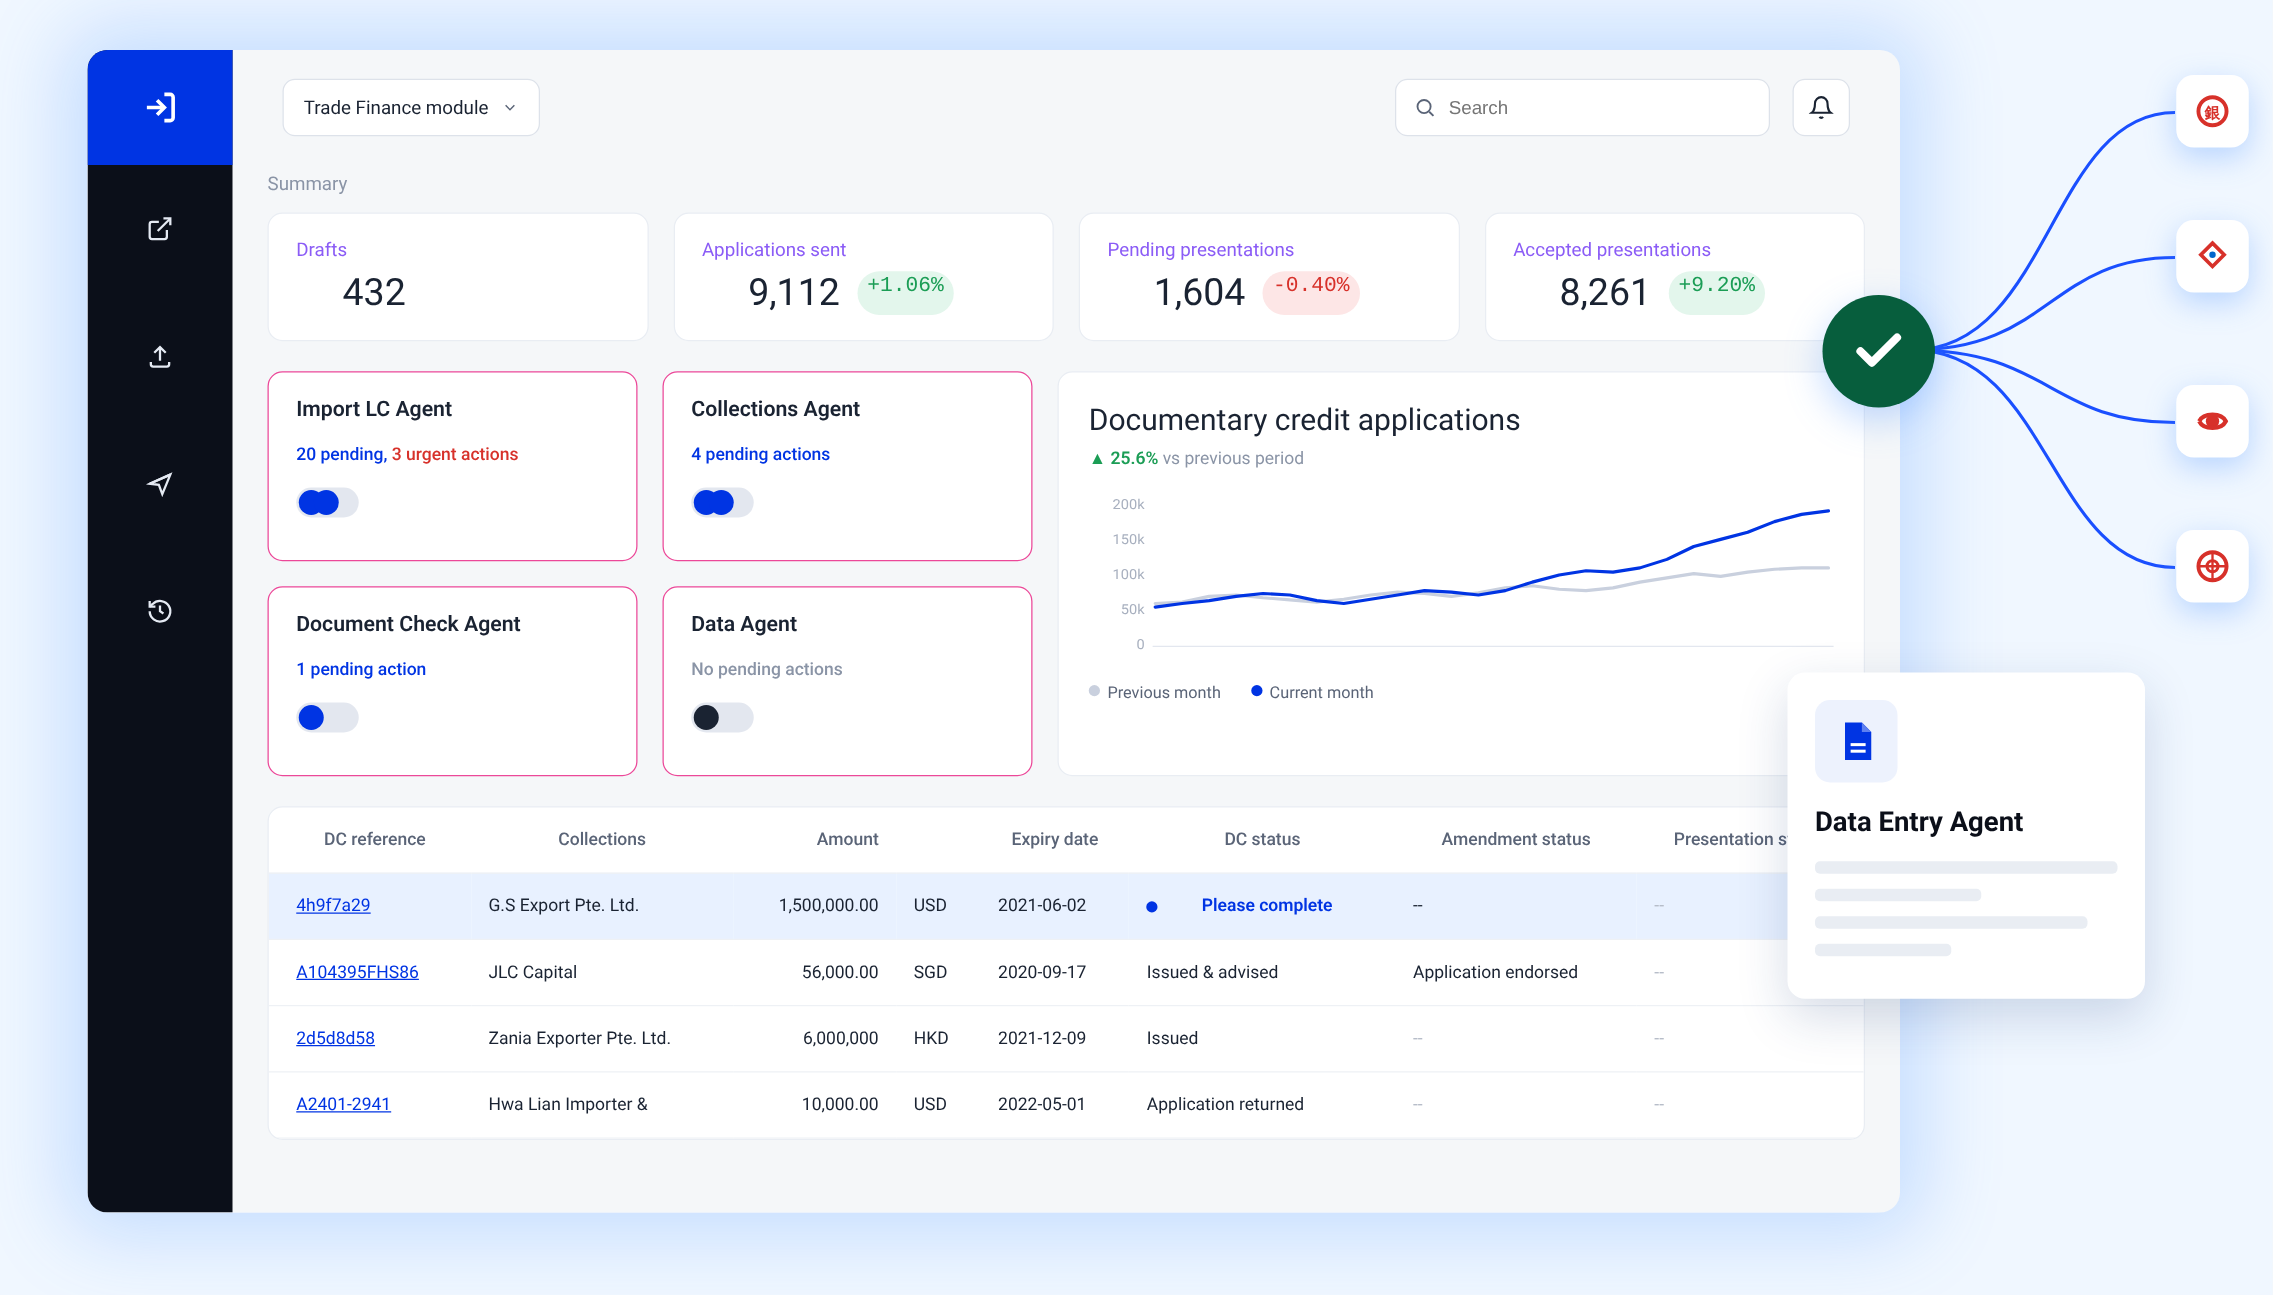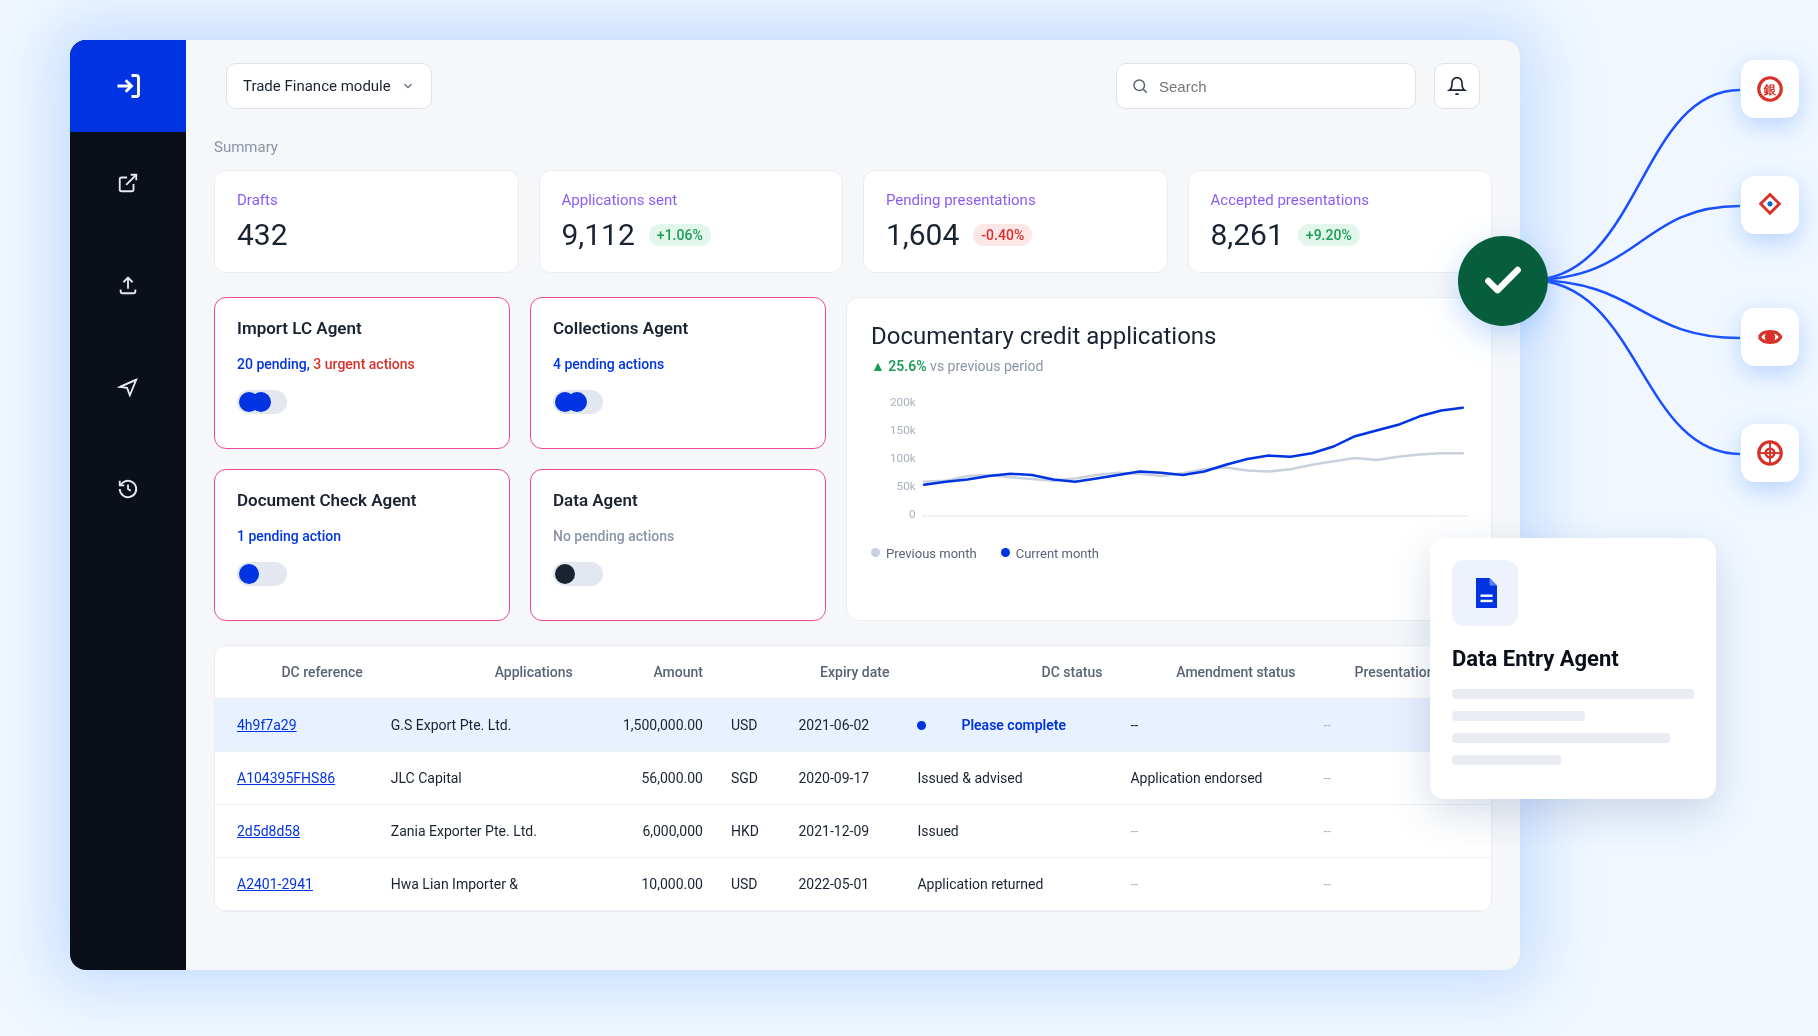--- a/index.html
+++ b/index.html
@@ -20,23 +20,23 @@
 .search { width: 300px; height: 46px; background: #fff; border: 1px solid #dde2ea; border-radius: 10px; display: flex; align-items: center; padding: 0 14px; gap: 10px; }
 .search input { border: none; outline: none; font-size: 15px; flex: 1; color: #5a6477; }
 .bell { width: 46px; height: 46px; background: #fff; border: 1px solid #dde2ea; border-radius: 10px; display: flex; align-items: center; justify-content: center; cursor: pointer; }
 
 .content { padding: 0 28px 28px; }
 .section-label { font-size: 15px; color: #8a94a6; margin: 6px 0 14px; }
 
 .summary-row { display: flex; gap: 20px; }
 .stat-card { flex: 1; background: #fff; border: 1px solid #e9edf3; border-radius: 12px; padding: 20px 22px; }
 .stat-card .label { font-size: 15px; color: #8b5cf6; margin-bottom: 8px; }
-.stat-card .value-row { display: flex; align-items: center; gap: 14px; }
+.stat-card .value-row { display: flex; gap: 14px; margin-left: 37px; }
 .stat-card .value { font-size: 30px; font-weight: 400; color: #1a2332; }
-.pill { font-size: 14px; padding: 3px 8px; border-radius: 999px; font-weight: 500; }
+.pill { font-size: 17px; padding: 3px 8px; border-radius: 999px; font-weight: 500; font-family: Liberation Mono, monospace; }
 .pill.green { background: #e3f6ec; color: #1b9d55; }
 .pill.red { background: #fde6e6; color: #d7312a; }
 
 .middle-row { display: flex; gap: 20px; margin-top: 24px; }
 .agents-grid { width: 612px; display: grid; grid-template-columns: 1fr 1fr; gap: 20px; }
 .agent-card { background: #fff; border: 1px solid #ec4899; border-radius: 12px; padding: 20px 22px; height: 152px; }
 .agent-card h3 { font-size: 17px; font-weight: 600; color: #1a2332; margin-bottom: 18px; }
 .agent-card .actions { font-size: 14px; font-weight: 500; margin-bottom: 18px; }
 .agent-card .blue-text { color: #0034e3; }
 .agent-card .red-text { color: #d7312a; }
@@ -51,21 +51,21 @@
 .chart-card { flex: 1; background: #fff; border: 1px solid #e9edf3; border-radius: 12px; padding: 24px; }
 .chart-card h2 { font-size: 24px; font-weight: 400; color: #1a2332; margin-bottom: 8px; }
 .chart-card .delta-row { font-size: 14px; color: #8a94a6; margin-bottom: 18px; }
 .chart-card .delta-row .up { color: #1b9d55; font-weight: 600; }
 .chart-svg { width: 100%; height: 140px; }
 .legend { display: flex; gap: 24px; margin-top: 10px; font-size: 13px; color: #5a6477; align-items: center; }
 .legend .dot { width: 9px; height: 9px; border-radius: 999px; display: inline-block; margin-right: 6px; position: relative; top: -1px; }
 
 .table-wrap { margin-top: 24px; background: #fff; border: 1px solid #e9edf3; border-radius: 12px; overflow: hidden; }
 table { width: 100%; border-collapse: collapse; }
-th { text-align: right; font-size: 14px; font-weight: 500; color: #5a6477; padding: 18px 14px; border-bottom: 1px solid #e9edf3; }
+th { text-align: center; font-size: 14px; font-weight: 500; color: #5a6477; padding: 18px 14px; border-bottom: 1px solid #e9edf3; }
 th:first-child, td:first-child { padding-left: 22px; }
 th.num { text-align: right; }
 td { font-size: 14px; color: #1a2332; padding: 18px 14px; border-bottom: 1px solid #eef1f5; }
 td.num { text-align: right; }
 tr.highlight { background: #e8f1ff; }
 .ref-link { color: #0034e3; text-decoration: underline; cursor: pointer; }
 .dc-status { display: flex; align-items: center; gap: 8px; }
 .dc-dot { width: 9px; height: 9px; border-radius: 999px; background: #0034e3; }
 .dc-status .bold { color: #0034e3; font-weight: 600; padding-left: 27px; }
 .muted { color: #b3bac6; }
@@ -253,21 +253,21 @@
             <span><span class="dot" style="background:#0034e3"></span><span>Current month</span></span>
           </div>
         </div>
       </div>
 
       <div class="table-wrap">
         <table>
           <thead>
               <tr id="thead-row">
                 <th>DC reference</th>
-                <th>Applications</th>
+                <th>Collections</th>
                 <th class="num">Amount</th>
                 <th></th>
                 <th>Expiry date</th>
                 <th>DC status</th>
                 <th>Amendment status</th>
                 <th>Presentation status</th>
               </tr>
             </thead>
           <tbody id="tbody">
               <tr class="highlight">

